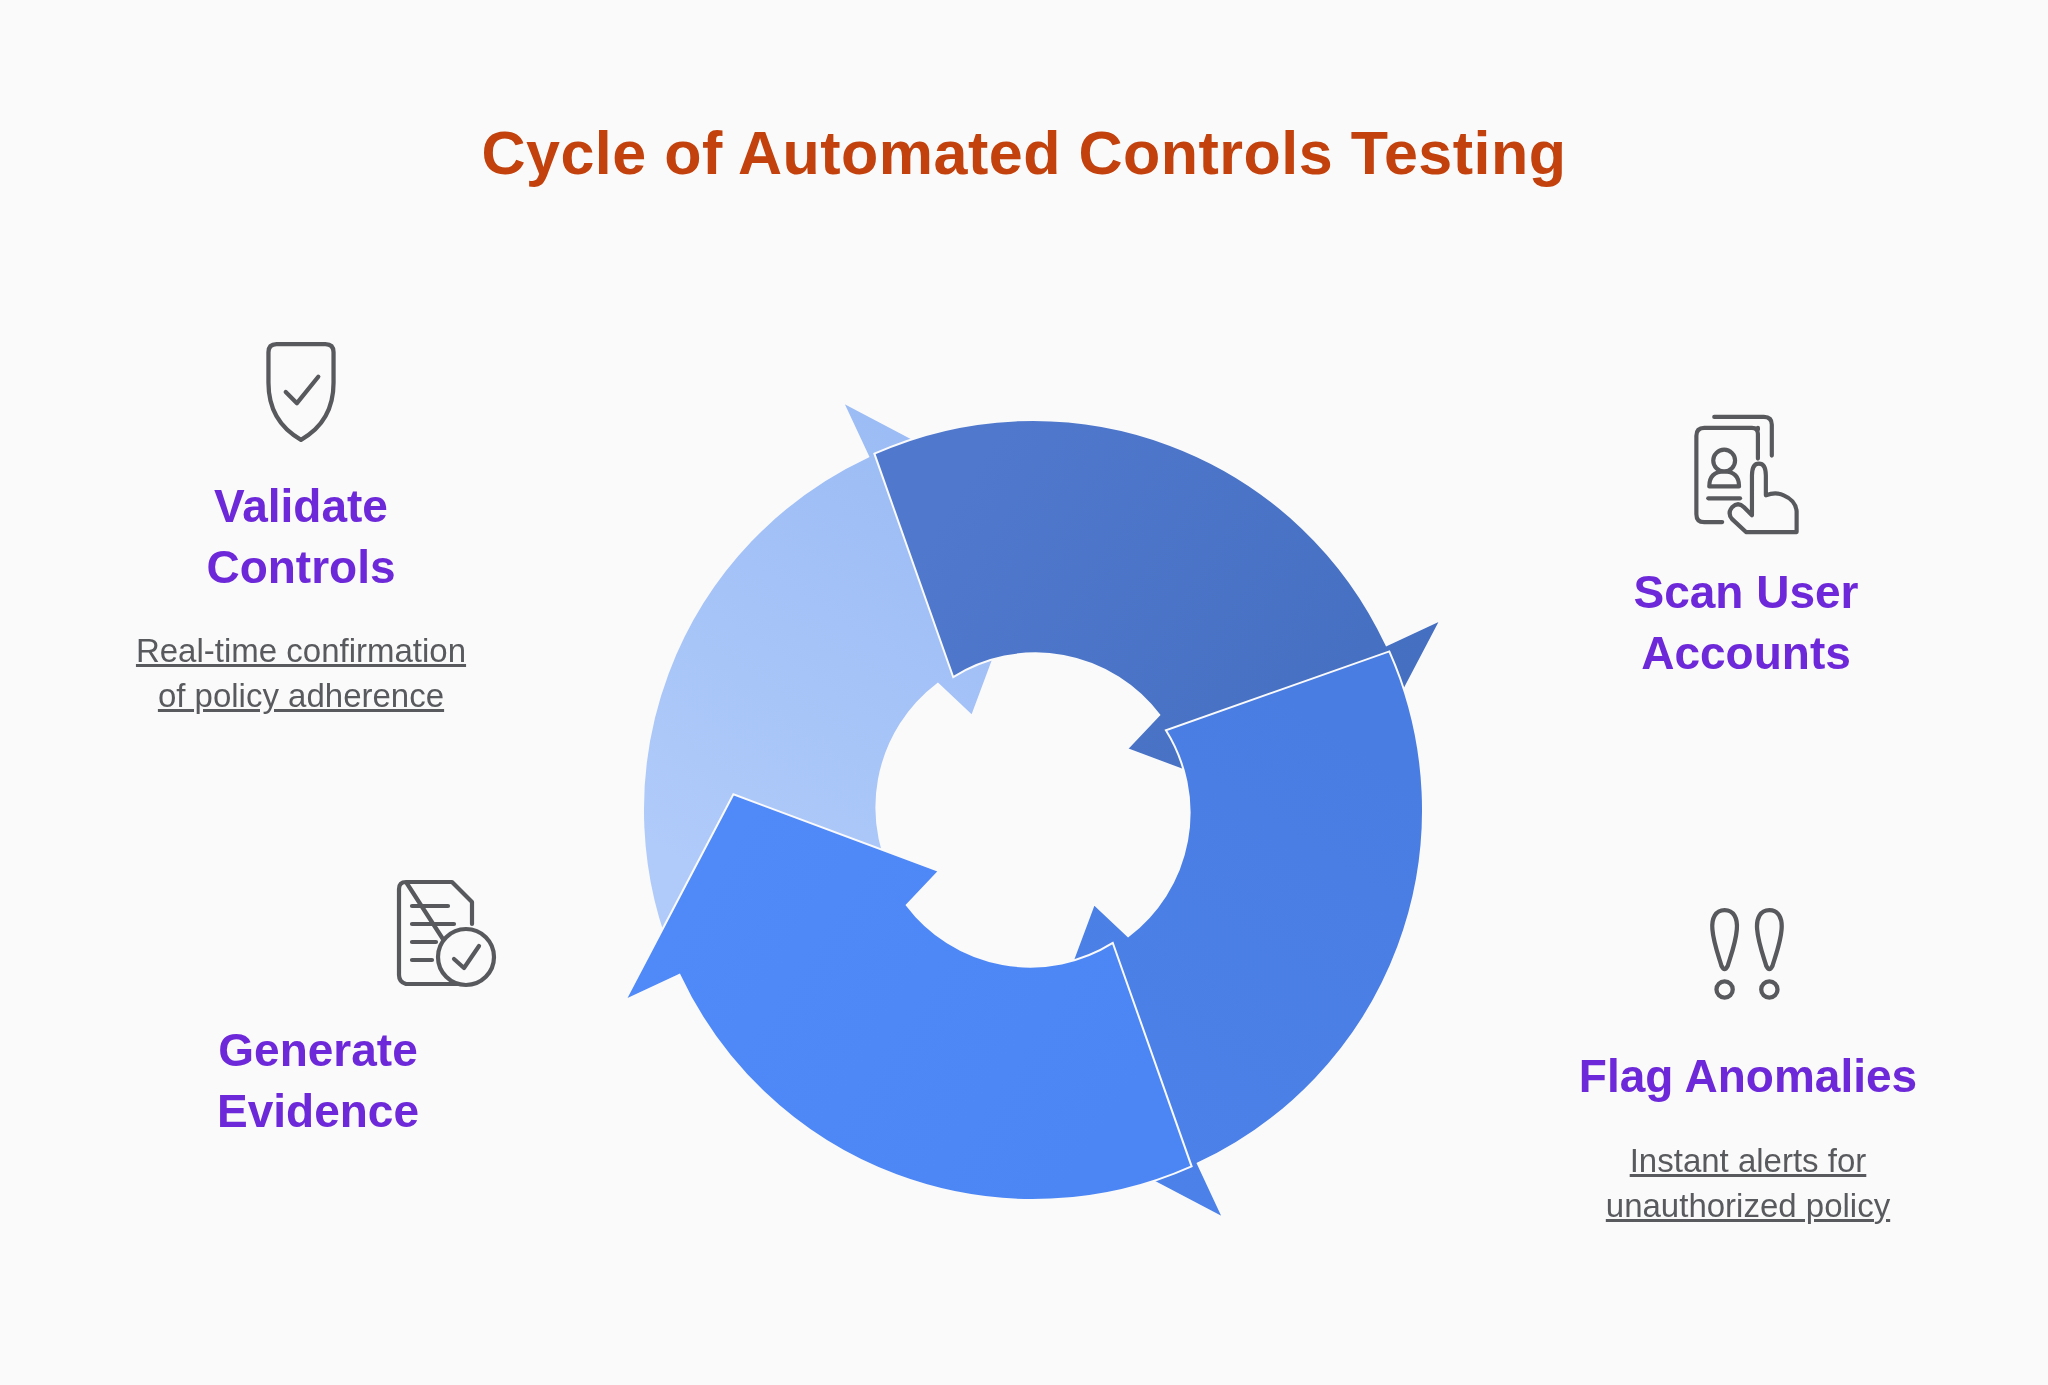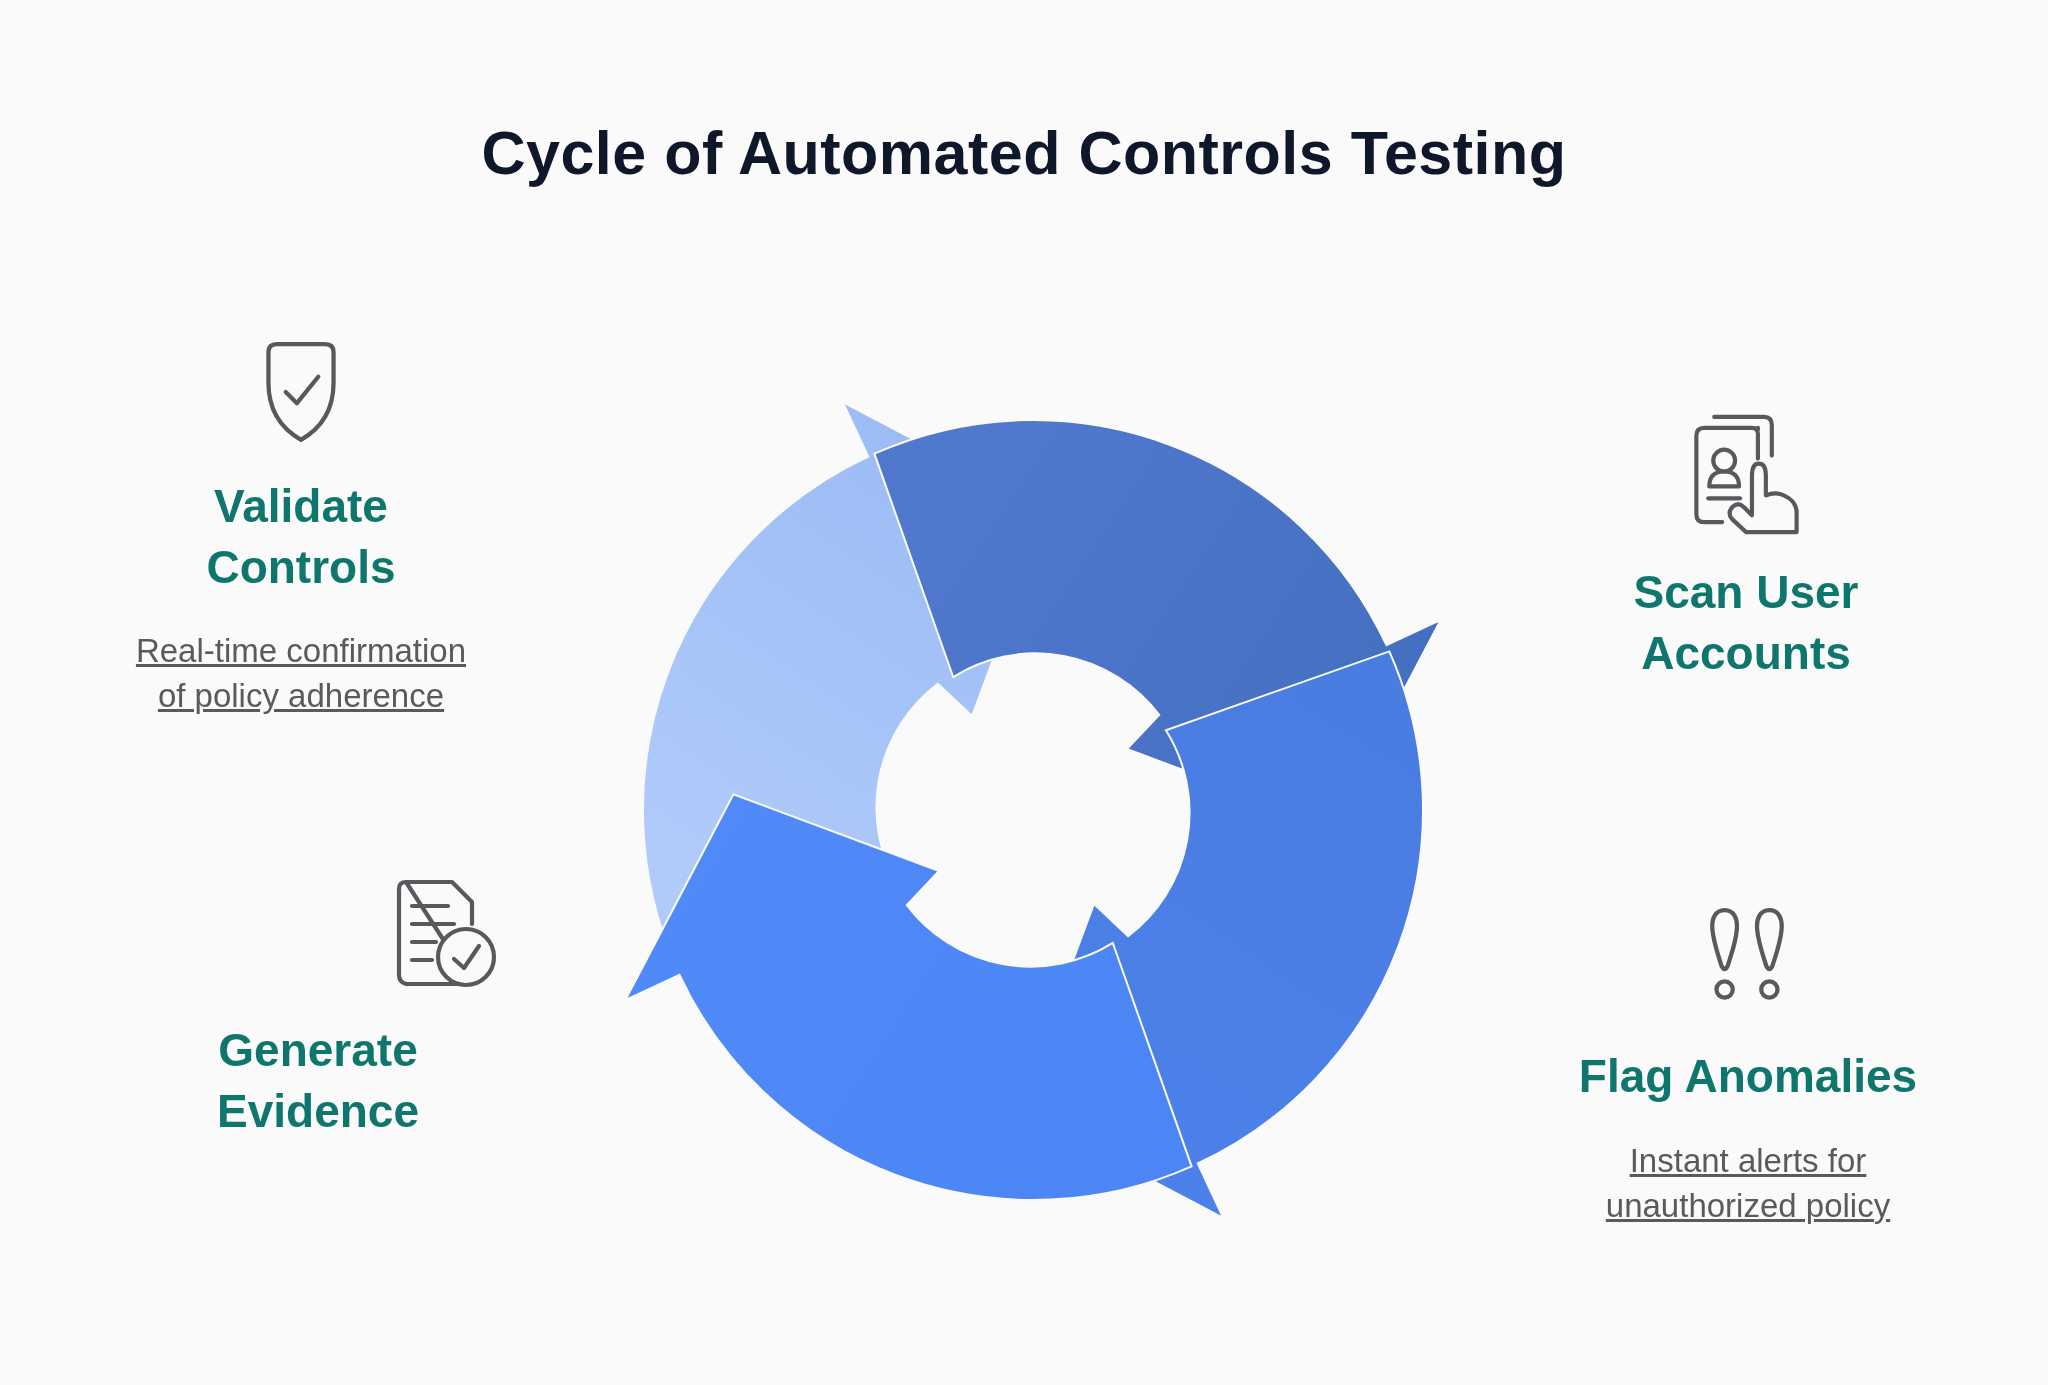--- a/index.html
+++ b/index.html
@@ -2,35 +2,35 @@
 <html><head>
 <meta charset="utf-8">
 <style>
   html,body{margin:0;padding:0;background:#fafafa;}
   .canvas{
     position:relative;width:2048px;height:1385px;overflow:hidden;
     background:#fafafa;font-family:"Liberation Sans",sans-serif;
   }
   .page-title{
     position:absolute;left:0;right:0;top:118px;margin:0;
-    text-align:center;font-size:61px;font-weight:bold;color:#0f172a;
+    text-align:center;font-size:61px;font-weight:bold;color:#c2410c;
     letter-spacing:0.5px;
   }
   .cycle-svg{position:absolute;left:533px;top:310px;width:1000px;height:1000px;}
   .panel{
     position:absolute;width:400px;display:flex;flex-direction:column;
     align-items:center;text-align:center;
   }
   .panel .icon{
     height:126px;display:flex;align-items:flex-end;justify-content:center;
     margin-bottom:24px;
   }
   .panel h2{
     font-size:46px;font-weight:bold;line-height:1.32;margin:0 0 32px;
-    max-width:368px;color:#0f766e;
+    max-width:368px;color:#6d28d9;
   }
   .panel p{
     font-size:33px;line-height:1.36;margin:0;max-width:332px;color:#595a5e;text-decoration:underline;
   }
   .icon svg{stroke:#58595d;fill:none;stroke-width:4.2;stroke-linecap:round;stroke-linejoin:round;}
 </style>
 </head>
 <body>
 
 <div class="canvas">

